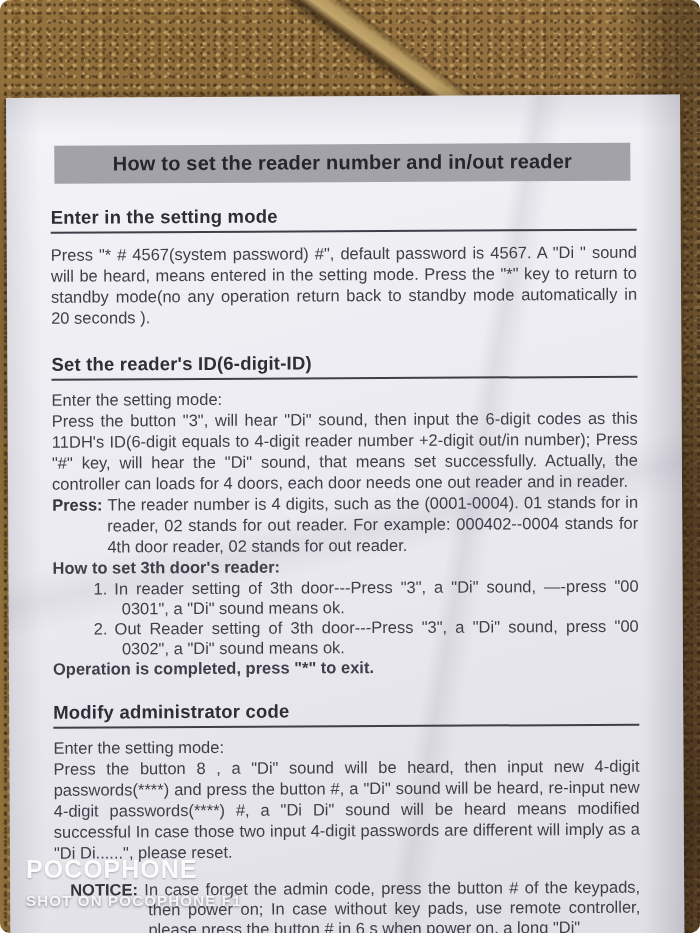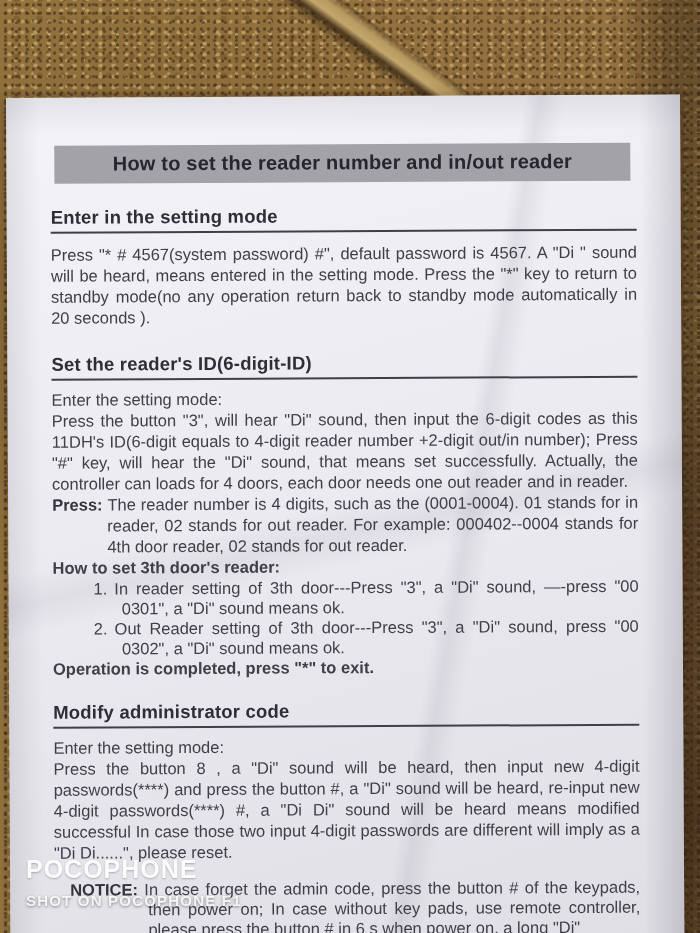--- a/index.html
+++ b/index.html
@@ -1,21 +1,21 @@
 <!DOCTYPE html>
 <html><head>
 <meta charset="utf-8">
 <style>
   html, body {
     margin: 0; padding: 0;
     width: 700px; height: 933px;
     overflow: hidden;
     font-family: "Liberation Sans", sans-serif;
   }
-  .scene { position: relative; width: 700px; height: 933px; overflow: hidden; }
+  .scene { position: relative; width: 700px; height: 933px; overflow: hidden; border-radius: 10px; }
 
   
   .ground {
     position: absolute; inset: 0;
     background-color: #97763f;
     background-image:
       radial-gradient(rgba(72,52,28,.65) 1.2px, transparent 2.4px),
       radial-gradient(rgba(199,167,106,.75) 1.5px, transparent 2.8px),
       radial-gradient(rgba(50,36,20,.55) 1px, transparent 2px),
       radial-gradient(rgba(225,203,152,.5) 1px, transparent 1.9px),

